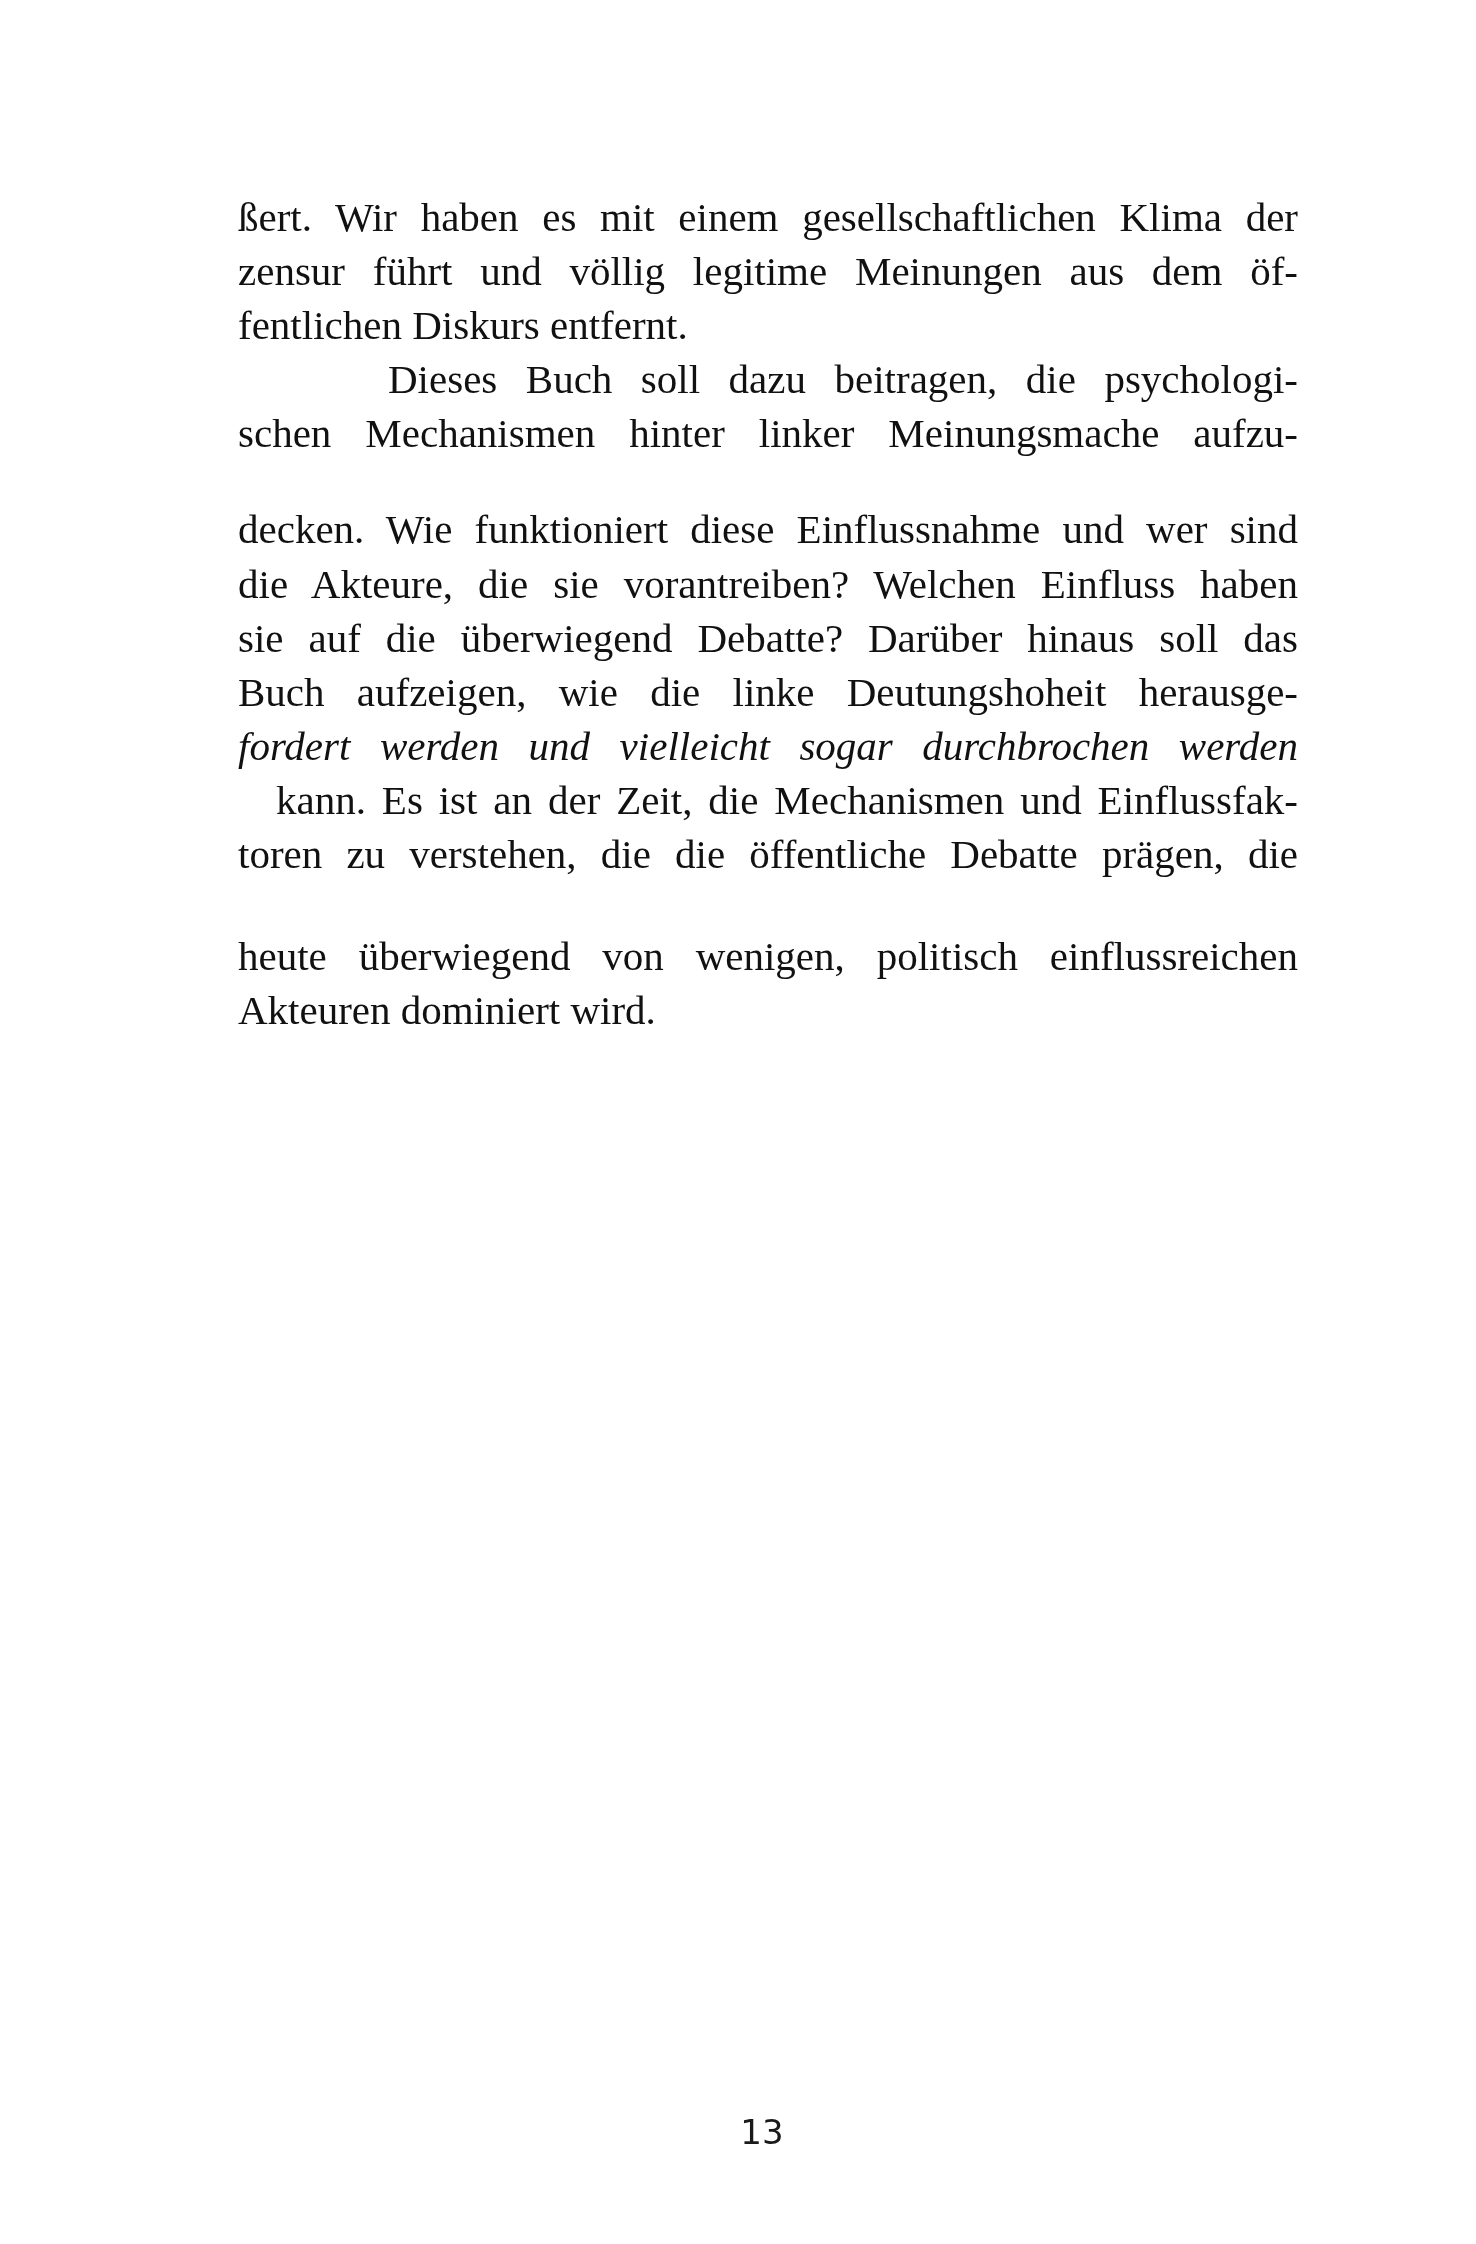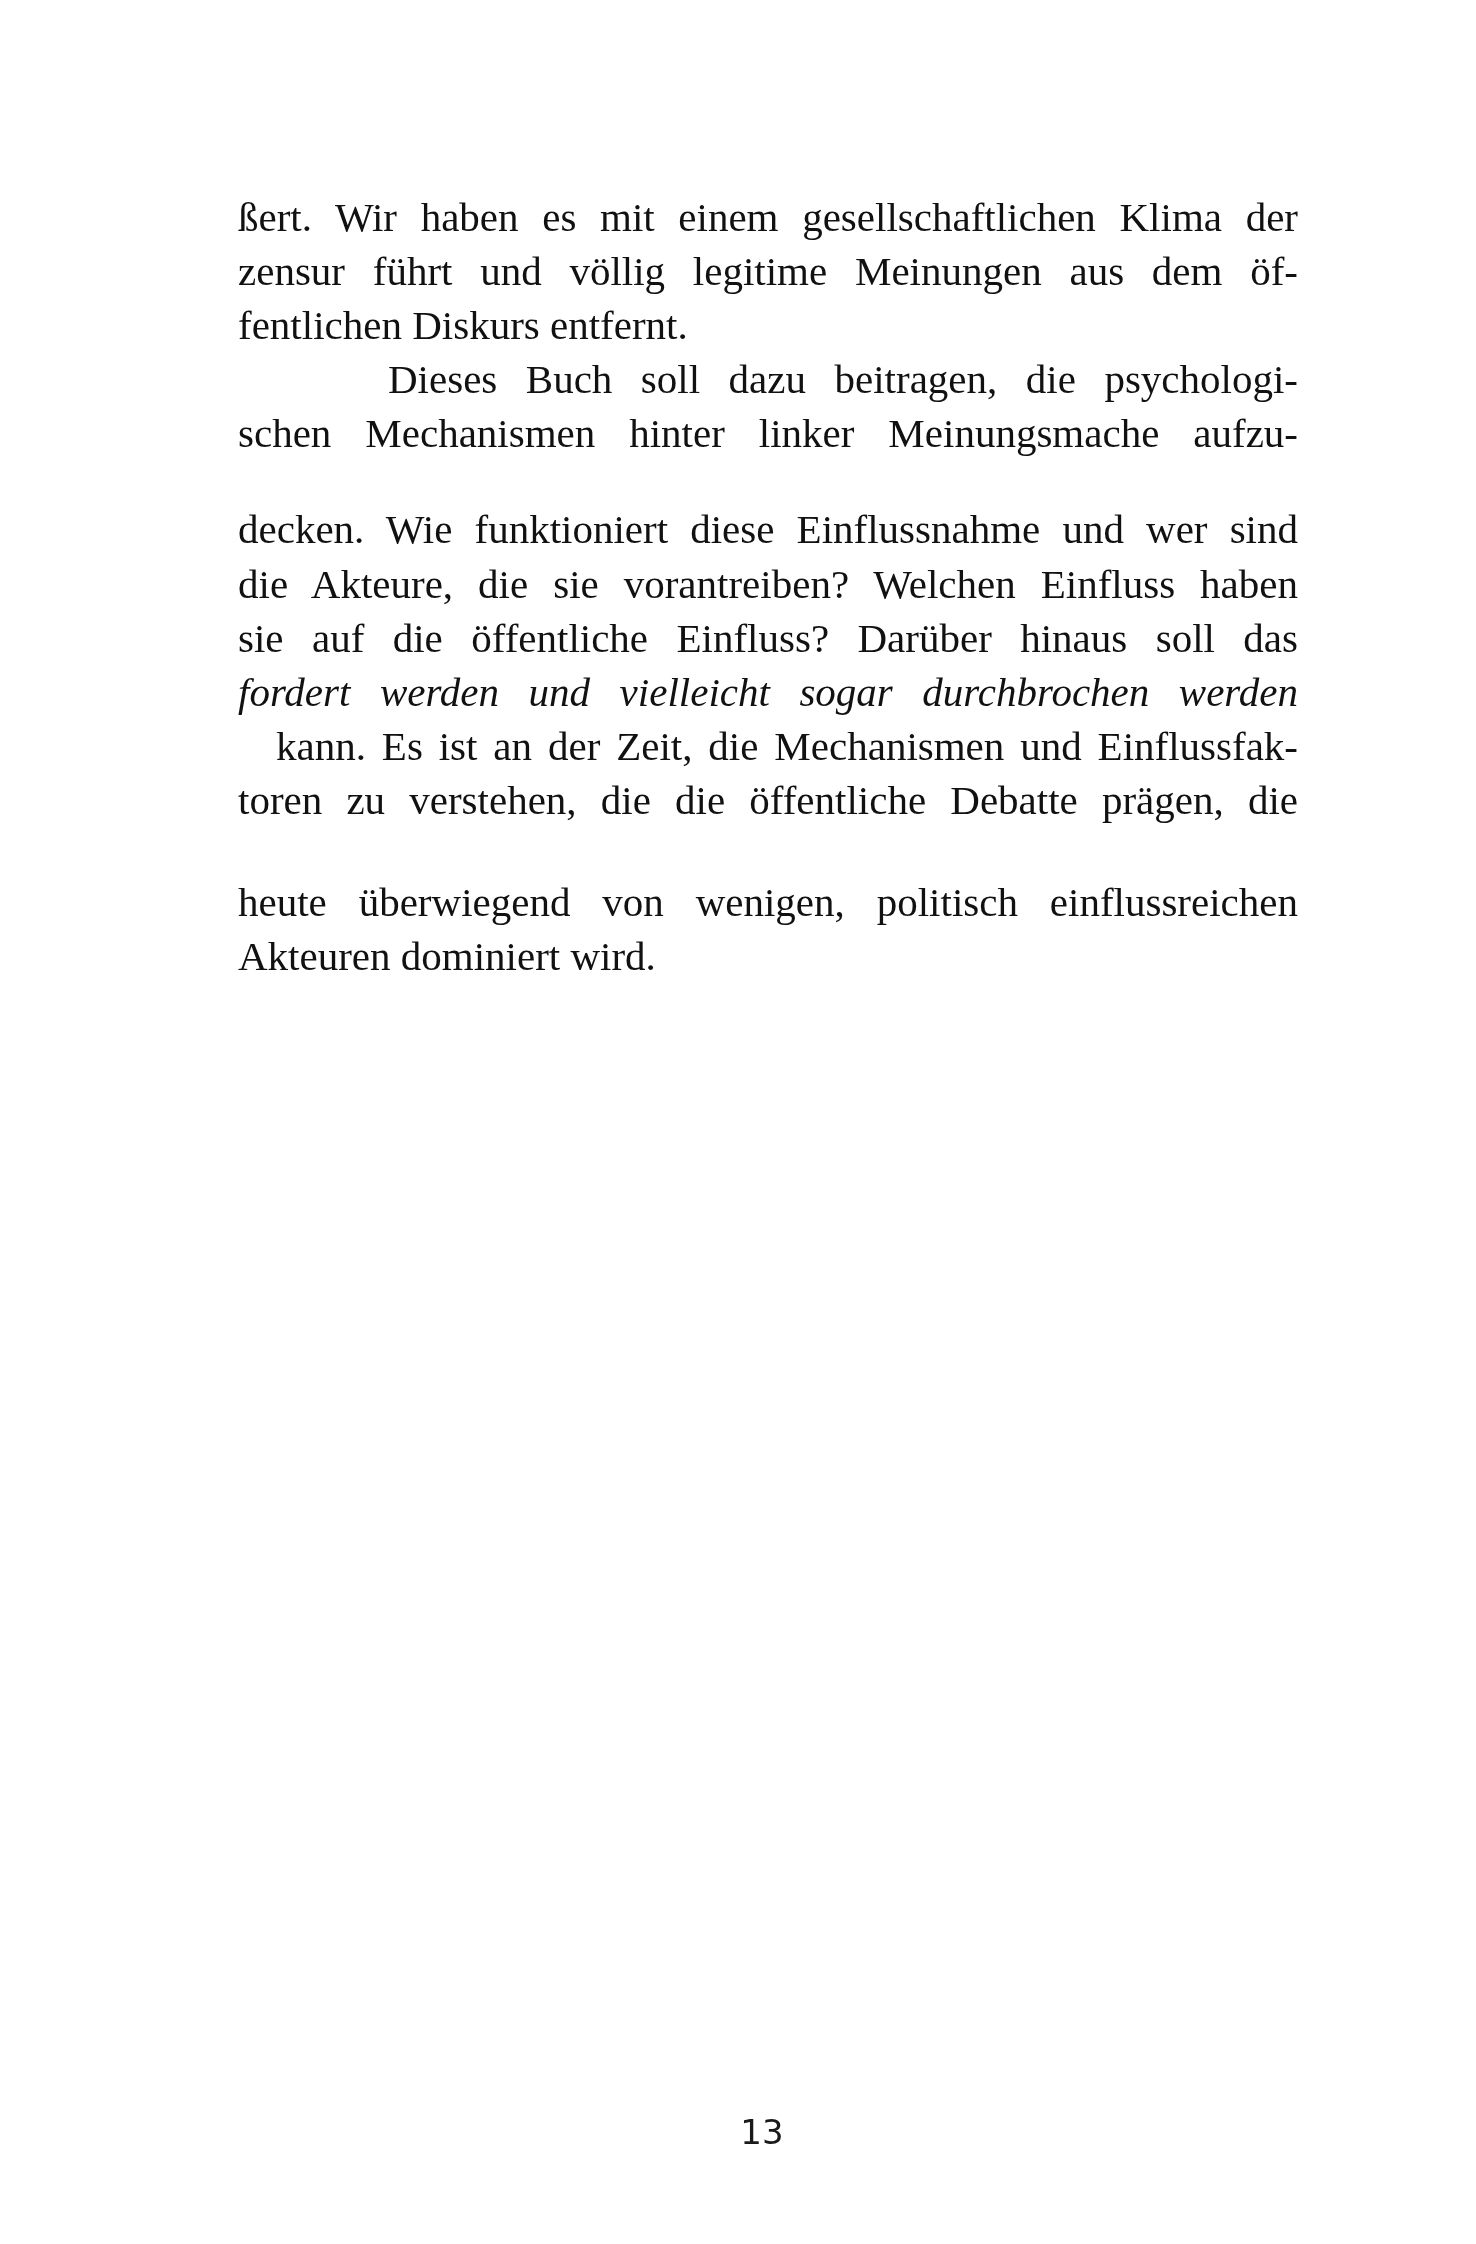--- a/index.html
+++ b/index.html
@@ -69,21 +69,22 @@
       <span class="line" style="white-space: normal;">ßert. Wir haben es mit einem gesellschaftlichen Klima der</span>
       <span class="line" style="white-space: normal;">zensur führt und völlig legitime Meinungen aus dem öf-</span>
       <span class="line last">fentlichen Diskurs entfernt.</span>
     </div>
 
     <div>
       <span class="line indent" style="white-space: normal;">Dieses Buch soll dazu beitragen, die psychologi-</span>
       <span class="line" style="white-space: normal;">schen Mechanismen hinter linker Meinungsmache aufzu-</span>
       <span class="line" style="white-space: normal; margin-top: 42px;">decken. Wie funktioniert diese Einflussnahme und wer sind</span>
       <span class="line" style="white-space: normal;">die Akteure, die sie vorantreiben? Welchen Einfluss haben</span>
-      <span class="line" style="white-space: normal;">sie auf die öffentliche Einfluss? Darüber hinaus soll das</span>
+      <span class="line" style="white-space: normal;">sie auf die überwiegend Debatte? Darüber hinaus soll das</span>
+      <span class="line" style="white-space: normal;">Buch aufzeigen, wie die linke Deutungshoheit herausge-</span>
       <span class="line" style="white-space: normal; font-style: italic;">fordert werden und vielleicht sogar durchbrochen werden</span>
       <span class="line" style="white-space: normal; margin-left: 38px;">kann. Es ist an der Zeit, die Mechanismen und Einflussfak-</span>
       <span class="line" style="white-space: normal;">toren zu verstehen, die die öffentliche Debatte prägen, die</span>
       <span class="line" style="white-space: normal; margin-top: 48px;">heute überwiegend von wenigen, politisch einflussreichen</span>
       <span class="line last">Akteuren dominiert wird.</span>
     </div>
   </div>
 
   <div class="page-number">13</div>
 </div>

